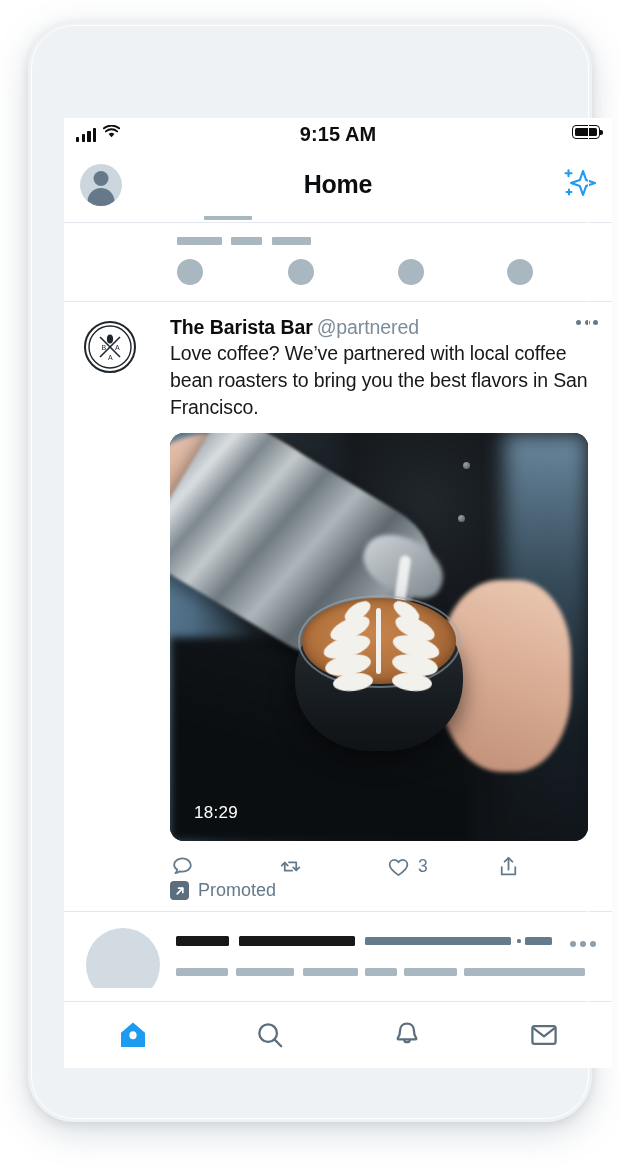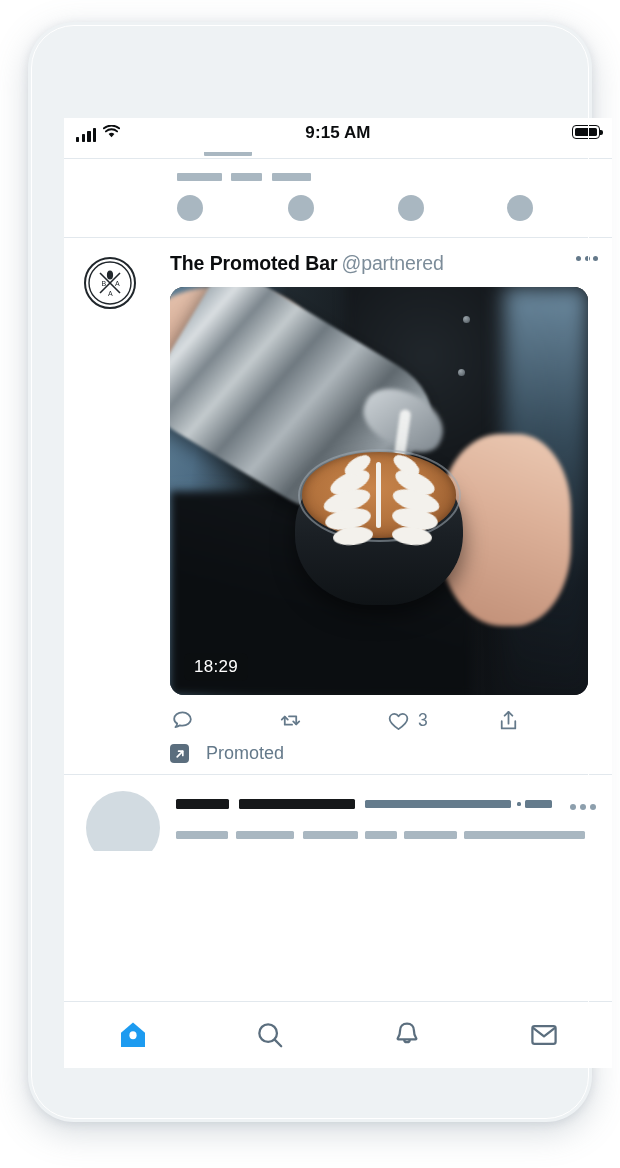--- a/index.html
+++ b/index.html
@@ -41,21 +41,21 @@
   
   #status-bar {
     position: relative;
     height: 34px;
     background: #fff;
   }
   .sb-left { position: absolute; left: 12px; top: 6px; display: flex; align-items: flex-end; gap: 7px; }
   .sb-time {
     position: absolute; left: 0; right: 0; top: 5px;
     text-align: center;
-    font-size: 17px; font-weight: 600; color: #0b0d0f;
+    font-size: 20px; font-weight: 600; color: #0b0d0f;
     letter-spacing: .1px;
   }
   .sb-right { position: absolute; right: 12px; top: 7px; display: flex; align-items: center; }
   .bars { display: flex; align-items: flex-end; gap: 2.2px; height: 14px; }
   .bars i { display: block; width: 3.4px; background: #0b0d0f; border-radius: .7px; }
   .bars i:nth-child(1) { height: 5px; }
   .bars i:nth-child(2) { height: 8px; }
   .bars i:nth-child(3) { height: 11px; }
   .bars i:nth-child(4) { height: 14px; }
   .battery {
@@ -306,21 +306,21 @@
   }
   .action { display: flex; align-items: center; color: #64798a; }
   .action .count { font-size: 17.5px; margin-left: 7px; color: #64798a; }
   #act-reply  { width: 108px; }
   #act-retweet{ width: 108px; }
   #act-like   { width: 110px; }
 
   
   #promoted-row {
     display: flex; align-items: center;
-    margin-top: 10px; margin-left: 90px; gap: 8px;
+    margin-top: 1px; margin-left: 90px;
   }
   #promoted-badge {
     width: 19px; height: 19px; border-radius: 4px;
     background: #5b6e7e;
     display: flex; align-items: center; justify-content: center;
     margin-right: 9px;
   }
   #promoted-label { font-size: 18px; color: #64798a; }
 
   
@@ -369,20 +369,34 @@
         </span>
       </div>
       <div class="sb-time">9:15 AM</div>
       <div class="sb-right">
         <span class="battery">
             <span></span>
           </span>
       </div>
     </div>
 
+    <div id="app-header">
+      <div id="header-avatar">
+        <span class="head"></span>
+          <span class="body"></span>
+      </div>
+      <div id="header-title">Home</div>
+      <div id="sparkle-button">
+        <svg width="36" height="36" viewBox="0 0 36 36">
+          <path d="M23 5 L26.1 13.9 L35 17 L26.1 20.1 L23 29 L19.9 20.1 L11 17 L19.9 13.9 Z" fill="none" stroke="#1d9bf0" stroke-width="2.1" stroke-linejoin="round"></path>
+          <path d="M8.5 4.2 v6 M5.5 7.2 h6" stroke="#1d9bf0" stroke-width="2.1" stroke-linecap="round"></path>
+          <path d="M9 23.5 v5 M6.5 26 h5" stroke="#1d9bf0" stroke-width="2" stroke-linecap="round"></path>
+        </svg>
+      </div>
+    </div>
 
     <div id="skeleton-clip">
       <div class="bar" style="left:140px; width:48px;"></div>
     </div>
     <div class="divider"></div>
 
     <div id="skeleton-top">
       <div class="bar" style="left:113px; top:14px; width:45px;"></div>
       <div class="bar" style="left:167px; top:14px; width:31px;"></div>
       <div class="bar" style="left:208px; top:14px; width:39px;"></div>
@@ -403,28 +417,29 @@
           <line x1="37" y1="17" x2="17" y2="37" stroke="#20262b" stroke-width="1.6"></line>
           <ellipse cx="27" cy="19" rx="3.1" ry="4.6" fill="#20262b"></ellipse>
           <text x="18.5" y="30" font-family="Liberation Sans, sans-serif" font-size="7" fill="#20262b">B</text>
           <text x="32" y="30" font-family="Liberation Sans, sans-serif" font-size="7" fill="#20262b">A</text>
           <text x="25" y="40" font-family="Liberation Sans, sans-serif" font-size="7" fill="#20262b">A</text>
         </svg>
       </div>
 
       <div id="tweet-body">
         <div id="tweet-header">
-          <span id="tweet-author">The Promoted Bar</span>
+          <span id="tweet-author">The Barista Bar</span>
           <span id="tweet-handle">@partnered</span>
           <span id="tweet-menu">
             <i></i>
               <i></i>
               <i></i>
           </span>
         </div>
+        <div id="tweet-text">Love coffee? We’ve partnered with local coffee bean roasters to bring you the best flavors in San Francisco.</div>
 
         <div id="tweet-media">
           <div class="ph-bg"></div>
           <div class="ph-shirt"></div>
           <div class="ph-button" style="left:70%; top:7%;"></div>
           <div class="ph-button" style="left:69%; top:20%;"></div>
           <div class="ph-blue-right"></div>
           <div class="ph-blue-left"></div>
           <div class="ph-apron"></div>
 

